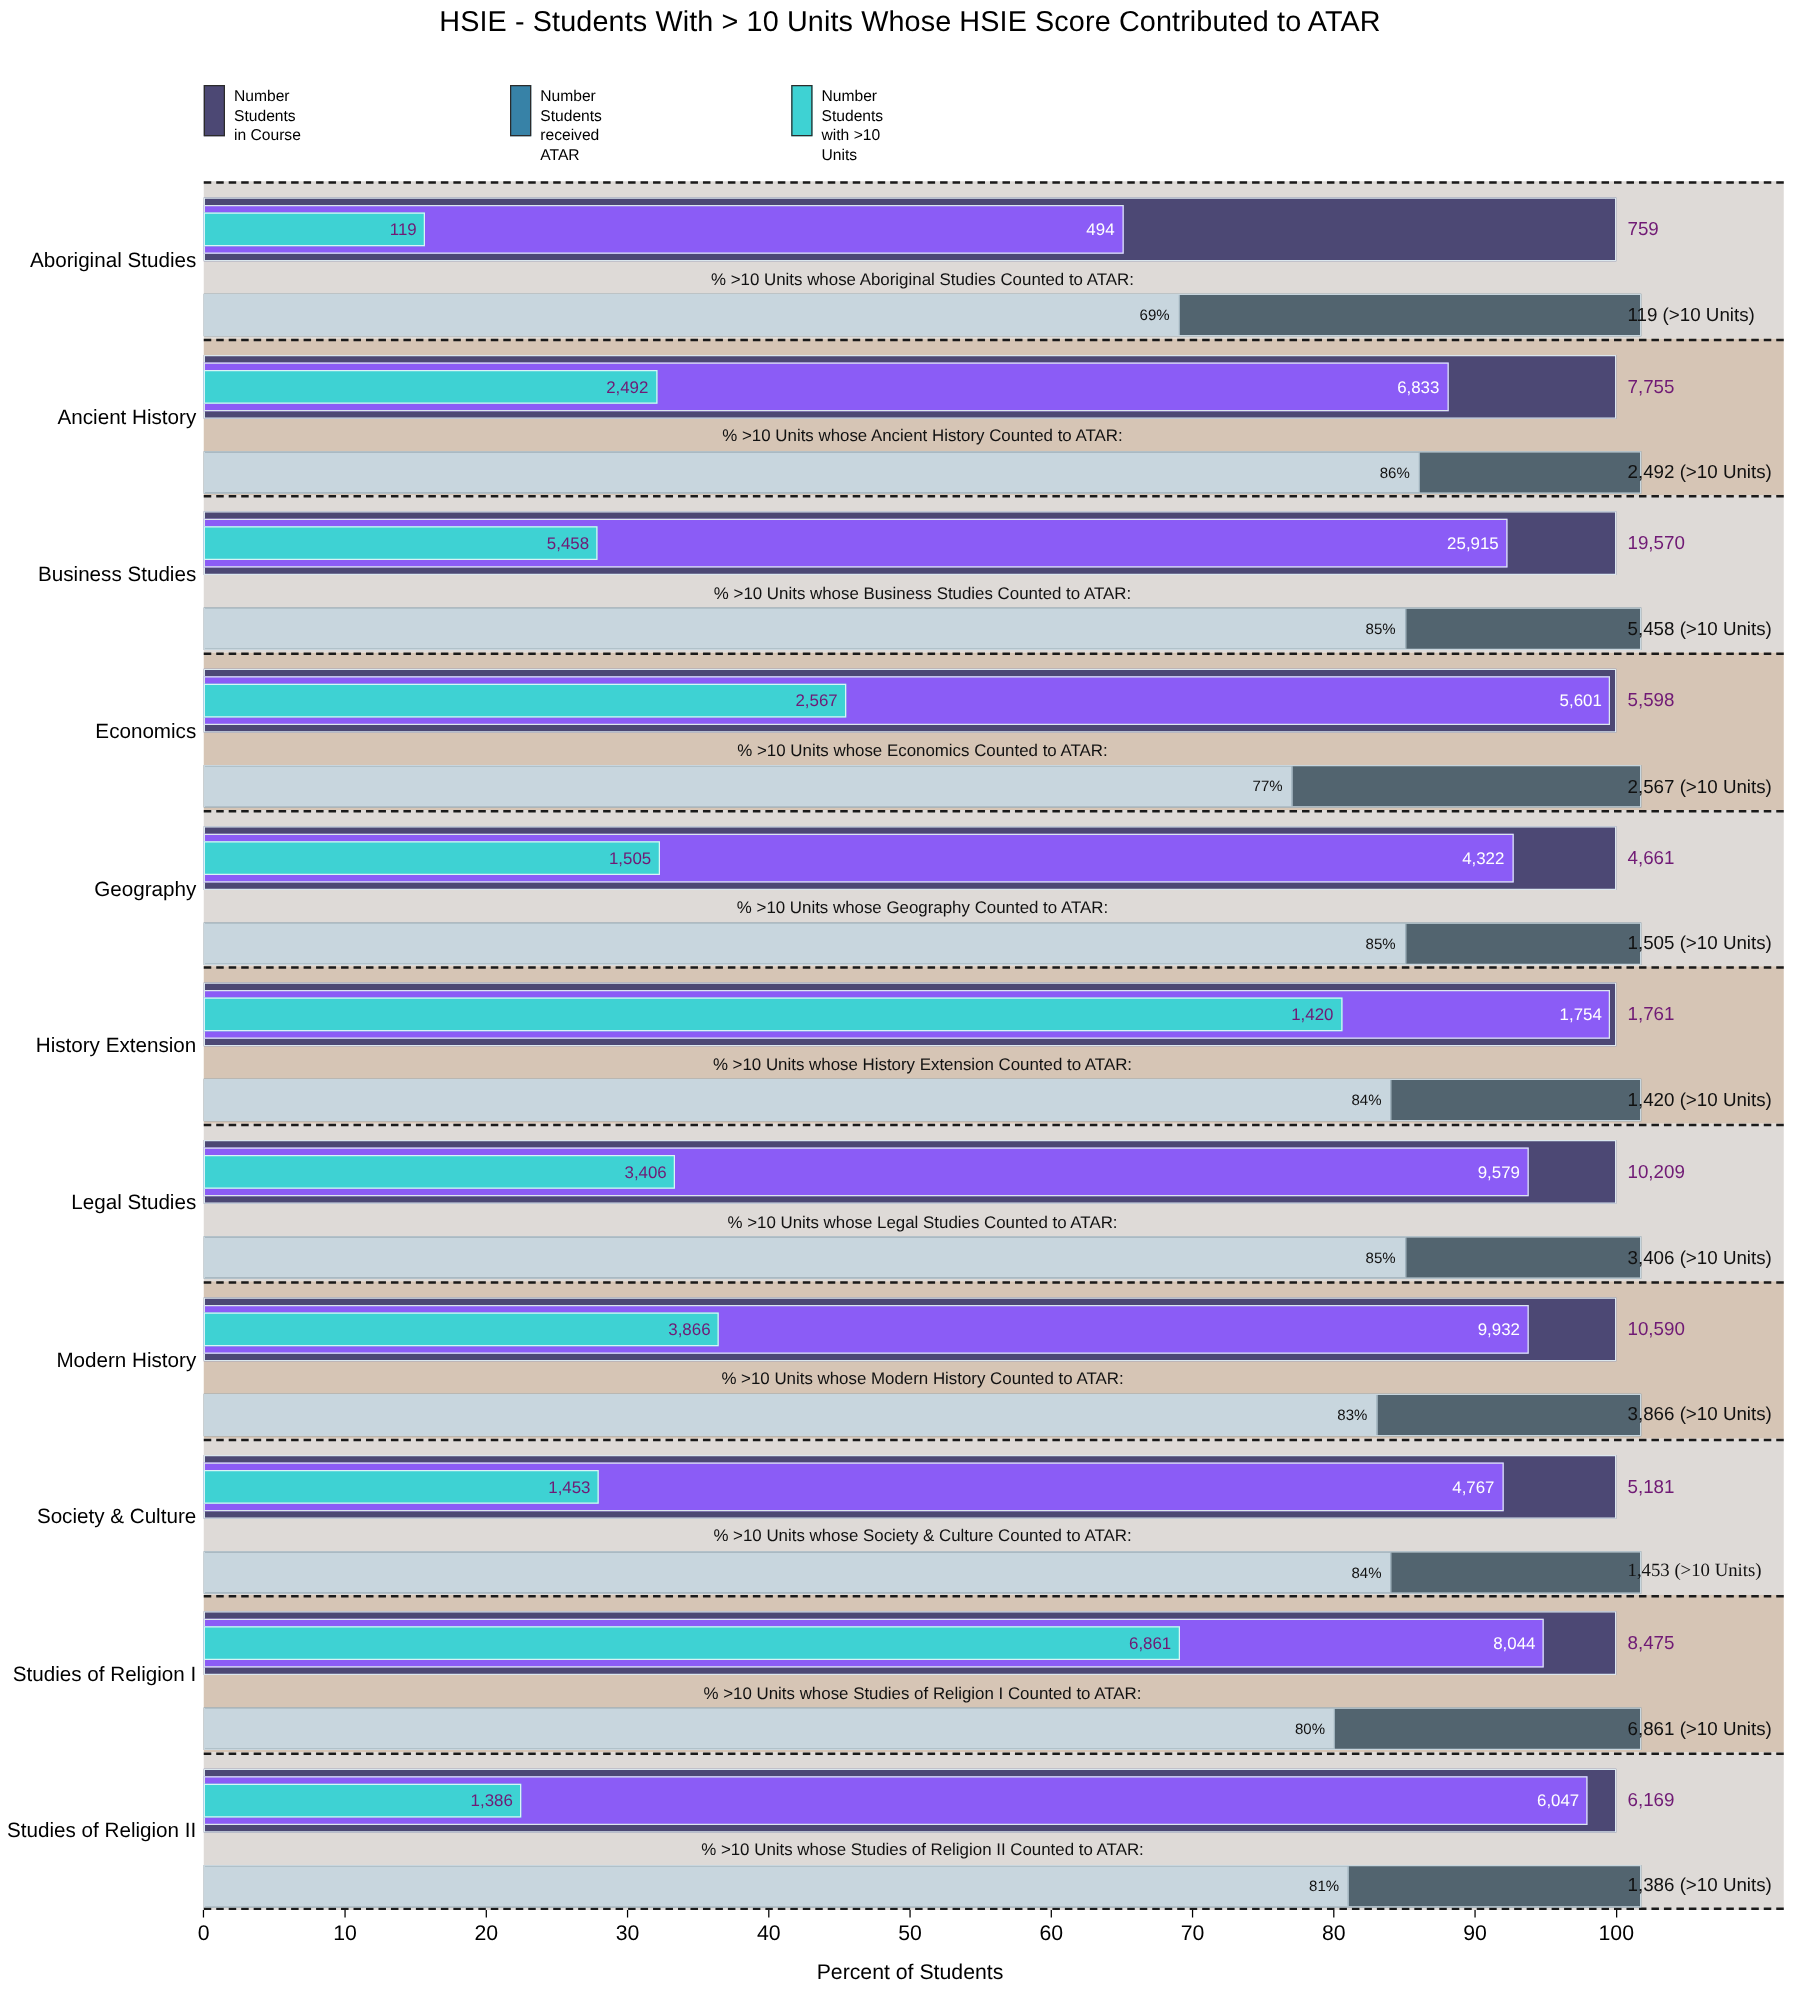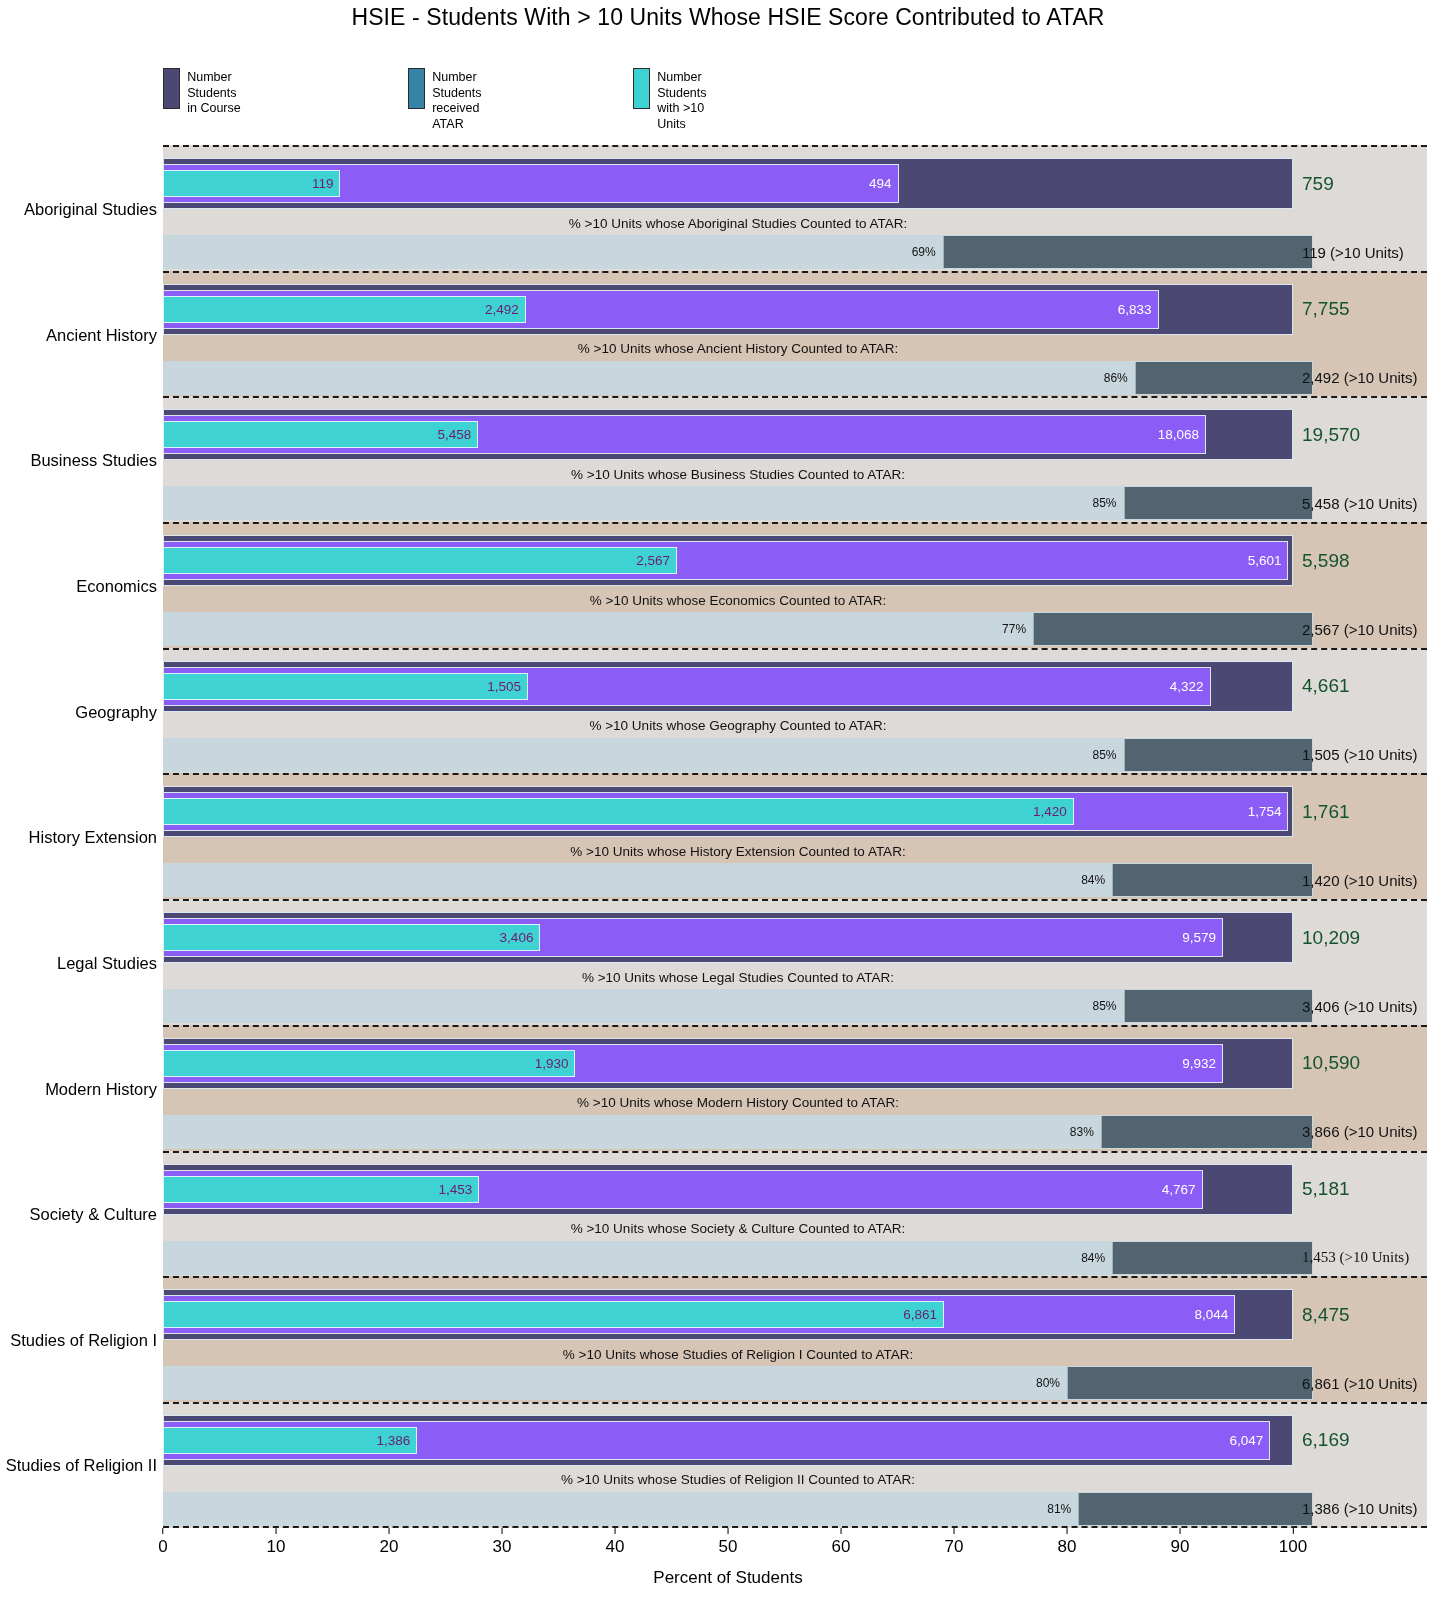--- a/index.html
+++ b/index.html
@@ -70,21 +70,21 @@
   }
   .bar-total { top: 0; height: 51px; background: #4c4874; }
   .bar-atar  { top: 6px; height: 39px; background: #8b5cf6; }
   .bar-units { top: 12px; height: 27px; background: #3ed2d3; color: #701a75;
                border-color:#d8f4f6; }
 
   .total-label {
     position: absolute;
     top: 0; height: 51px;
     display: flex; align-items: center;
-    font-size: 19px; color: #14532d;
+    font-size: 15px; color: #701a75;
     padding-left: 7px;
     white-space: nowrap;
   }
 
   
   .caption {
     position: absolute;
     left: 0; top: 63px; width: 1150px; height: 26px;
     display: flex; align-items: center; justify-content: center;
     font-size: 13.5px; color: #111; white-space: nowrap;
@@ -176,21 +176,21 @@
           <div class="pct-track">
             <div class="pct-fill" style="width: 971.8px;">86%</div>
           </div>
         </div>
         <div class="pct-label" style="left: 1132px;">2,492 (&gt;10 Units)</div>
       </div>
       <div class="grp bgA">
         <div class="cat-label">Business Studies</div>
         <div class="bars-row">
           <div class="bar bar-total" style="width: 1130px;"></div>
-          <div class="bar bar-atar" style="width: 1042.99px;">18,068</div>
+          <div class="bar bar-atar" style="width: 1042.99px;">25,915</div>
           <div class="bar bar-units" style="width: 315.27px;">5,458</div>
         </div>
         <div class="total-label" style="left: 1132px; top: 11px;">19,570</div>
         <div class="caption">% &gt;10 Units whose Business Studies Counted to ATAR:</div>
         <div class="pct-row">
           <div class="pct-track">
             <div class="pct-fill" style="width: 960.5px;">85%</div>
           </div>
         </div>
         <div class="pct-label" style="left: 1132px;">5,458 (&gt;10 Units)</div>
@@ -257,21 +257,21 @@
             <div class="pct-fill" style="width: 960.5px;">85%</div>
           </div>
         </div>
         <div class="pct-label" style="left: 1132px;">3,406 (&gt;10 Units)</div>
       </div>
       <div class="grp bgB">
         <div class="cat-label">Modern History</div>
         <div class="bars-row">
           <div class="bar bar-total" style="width: 1130px;"></div>
           <div class="bar bar-atar" style="width: 1059.94px;">9,932</div>
-          <div class="bar bar-units" style="width: 412.45px;">1,930</div>
+          <div class="bar bar-units" style="width: 412.45px;">3,866</div>
         </div>
         <div class="total-label" style="left: 1132px; top: 11px;">10,590</div>
         <div class="caption">% &gt;10 Units whose Modern History Counted to ATAR:</div>
         <div class="pct-row">
           <div class="pct-track">
             <div class="pct-fill" style="width: 937.9px;">83%</div>
           </div>
         </div>
         <div class="pct-label" style="left: 1132px;">3,866 (&gt;10 Units)</div>
       </div>

